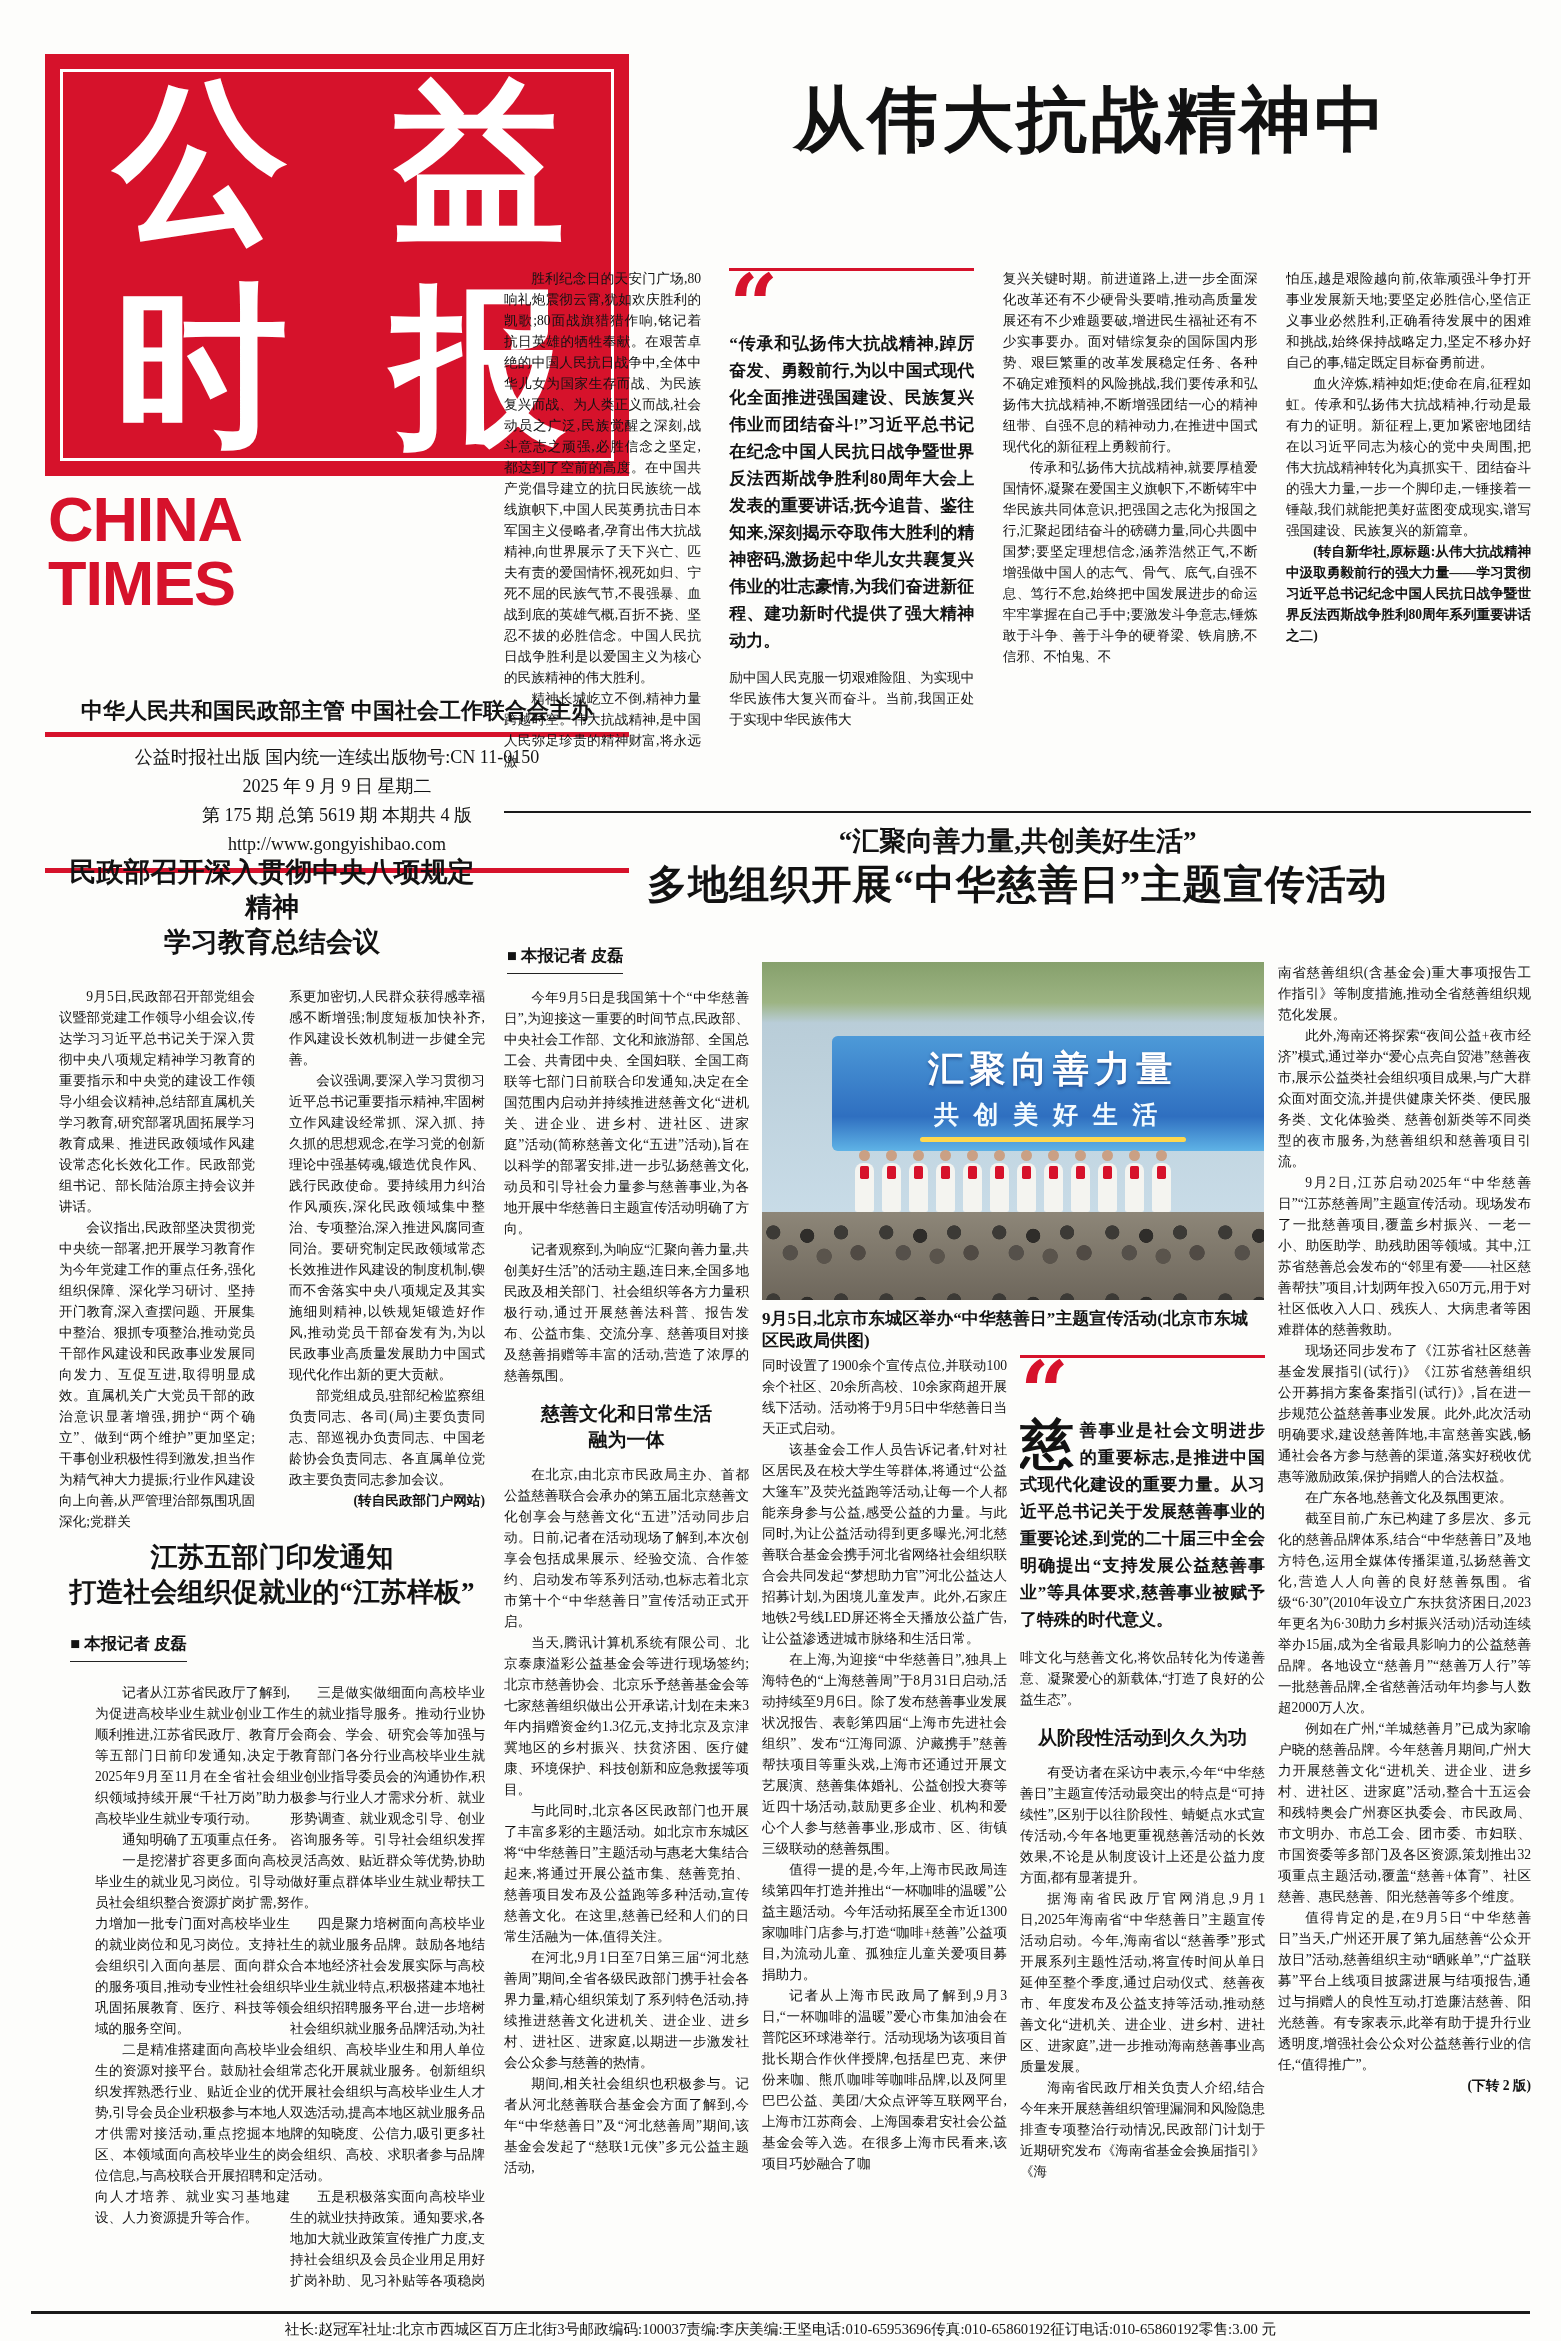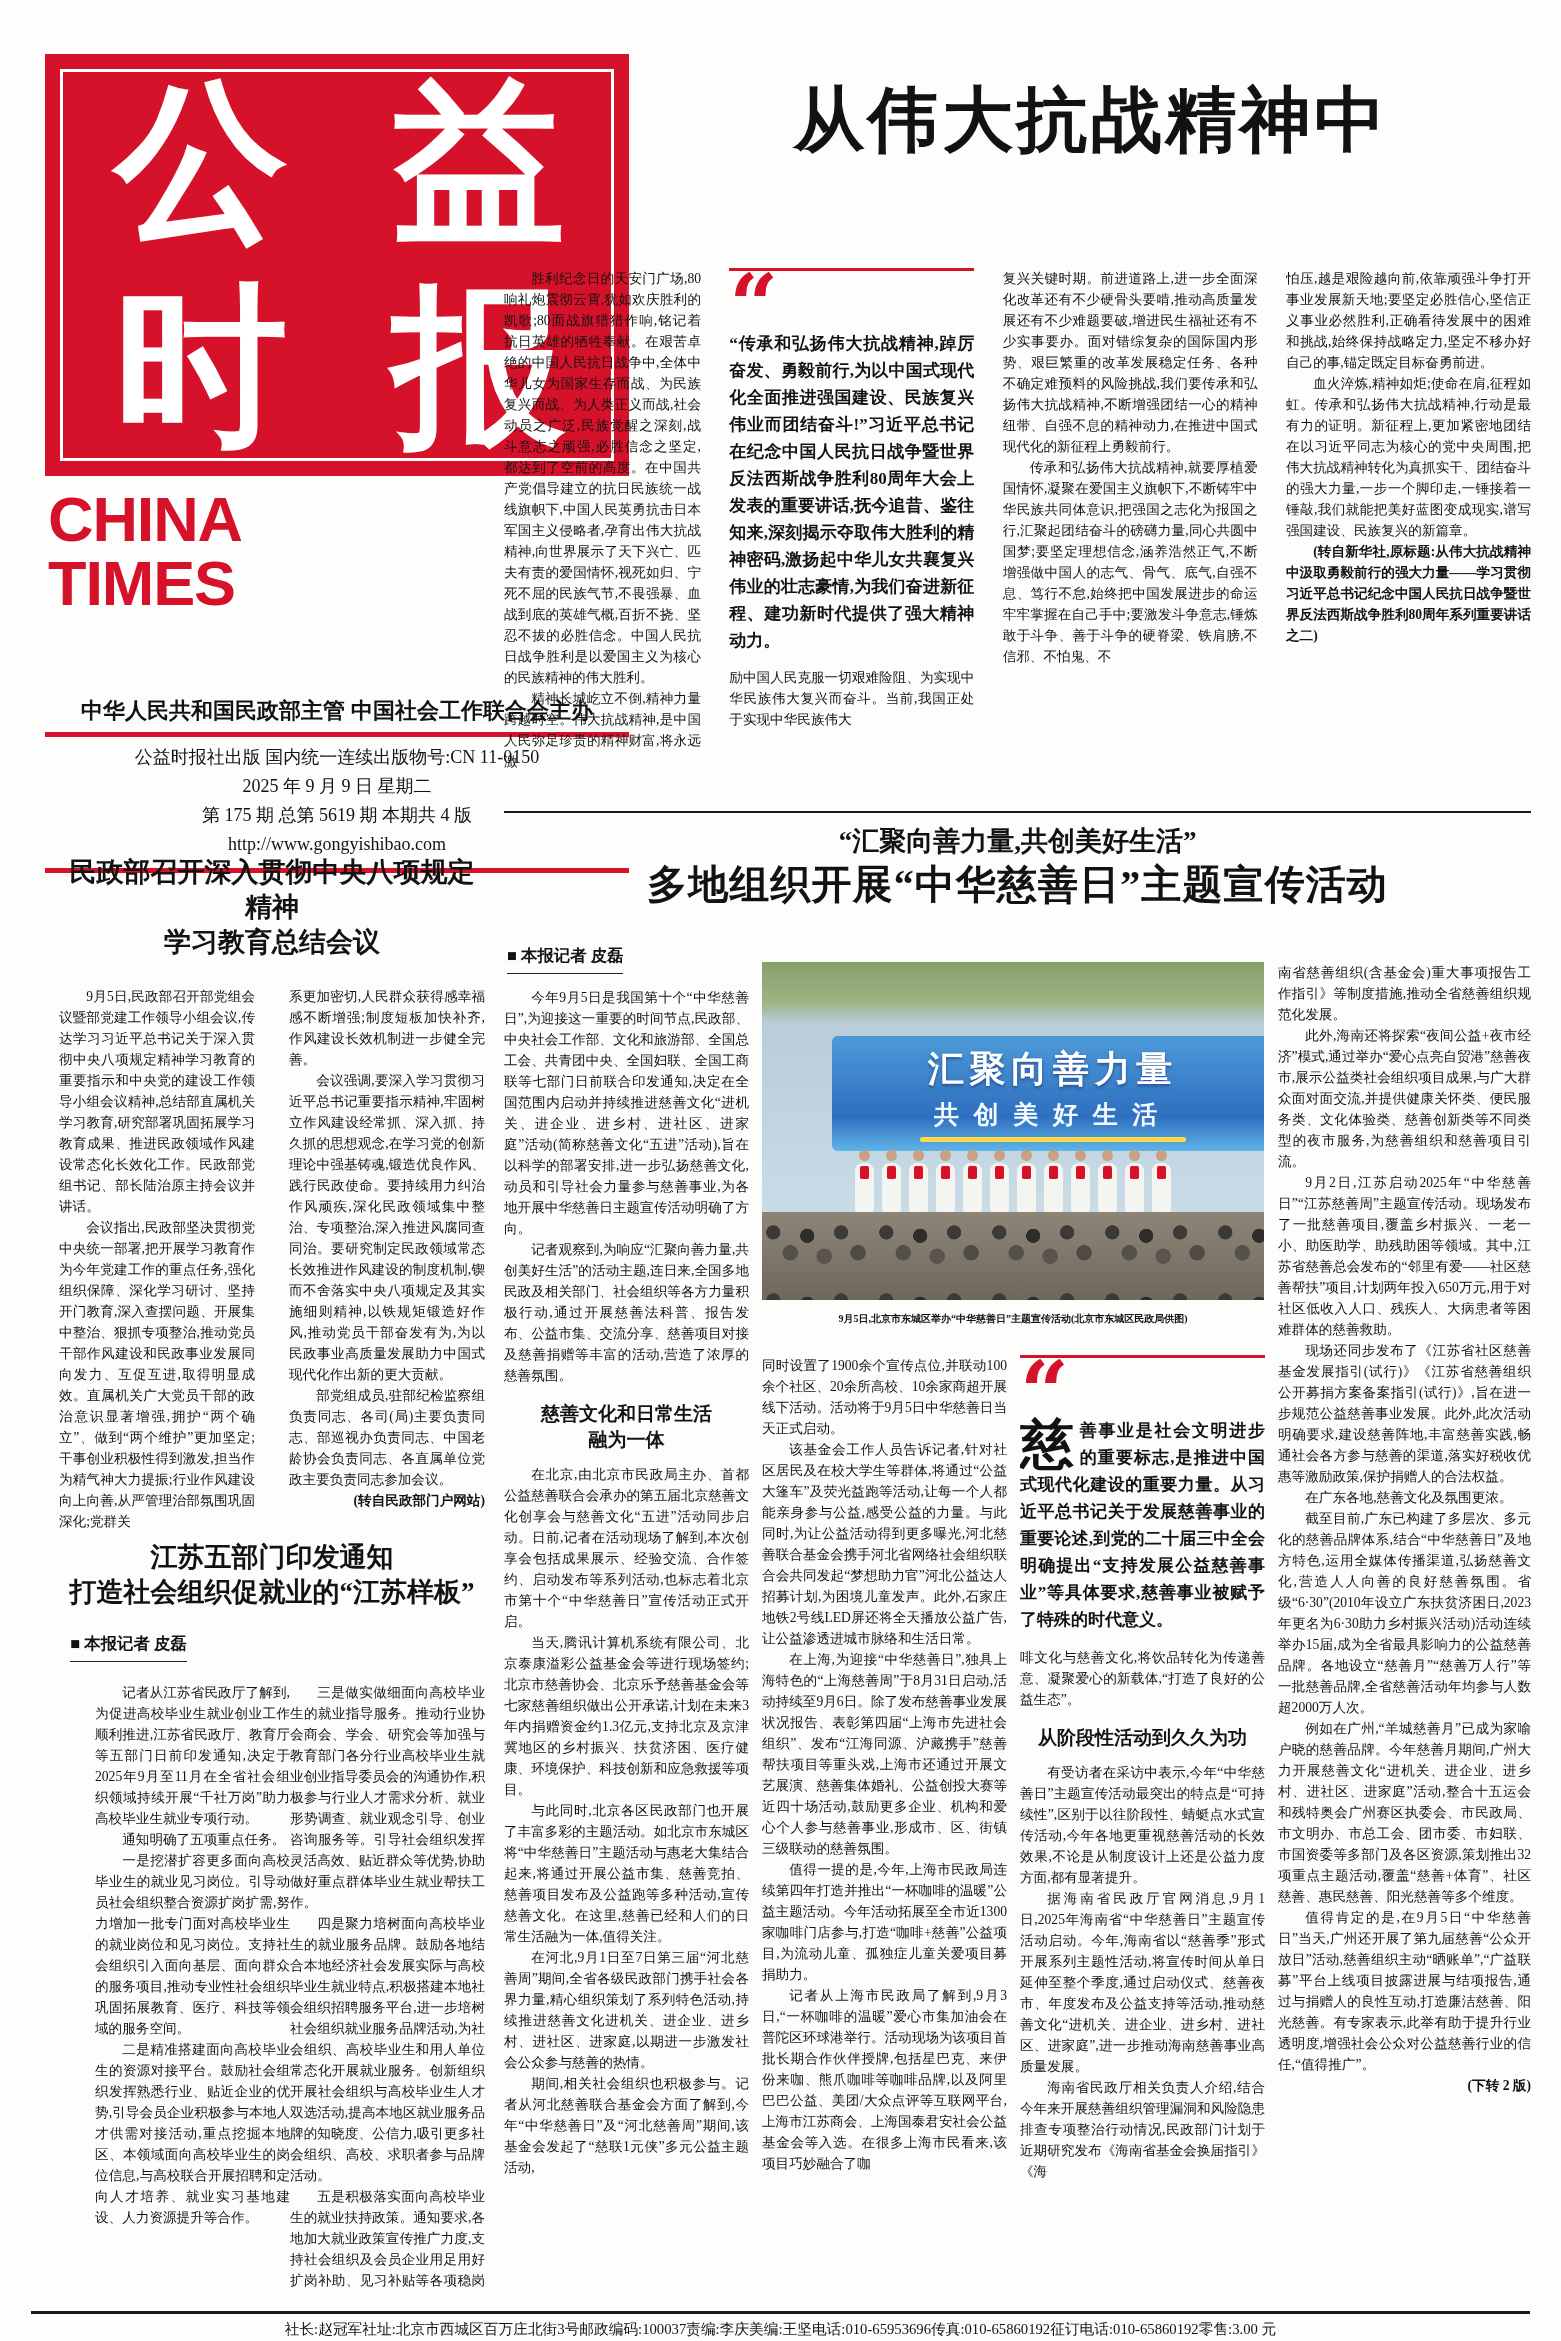--- a/index.html
+++ b/index.html
@@ -54,21 +54,21 @@
   .person::after{content:"";position:absolute;top:3.4px;left:5.1px;width:9px;height:12.5px;background:#d6122b;border-radius:1.7px;}
   .crowd{position:absolute;left:0;bottom:0;width:100%;height:26%;
     background:radial-gradient(circle at 10% 30%,#3c3a36 6.8px,transparent 7.4px),
                radial-gradient(circle at 25% 60%,#55504a 7.4px,transparent 8px),
                radial-gradient(circle at 40% 35%,#2f2d2a 6.8px,transparent 7.4px),
                radial-gradient(circle at 55% 65%,#5a544c 7.4px,transparent 8px),
                radial-gradient(circle at 70% 30%,#3c3a36 6.8px,transparent 7.4px),
                radial-gradient(circle at 85% 60%,#504a44 7.4px,transparent 8px),
                linear-gradient(180deg,#8d8678,#6e675c);
     background-size:113px 68px,113px 68px,113px 68px,113px 68px,113px 68px,113px 68px,100% 100%;}
-  .caption{font-weight:bold;font-size:10px;text-align:center;line-height:21.5px;}
+  .caption{font-weight:bold;font-size:17px;text-align:left;line-height:21.5px;}
   
   .footer-row{display:flex;justify-content:center;font-size:14.7px;white-space:nowrap;}
 </style>
 </head>
 <body>
 
 <div class="abs mast-box" style="left:45px;top:54px;width:584px;height:422px;">
   <div class="mast-frame"></div>
   <div class="mast-grid">
     <span>公</span>

